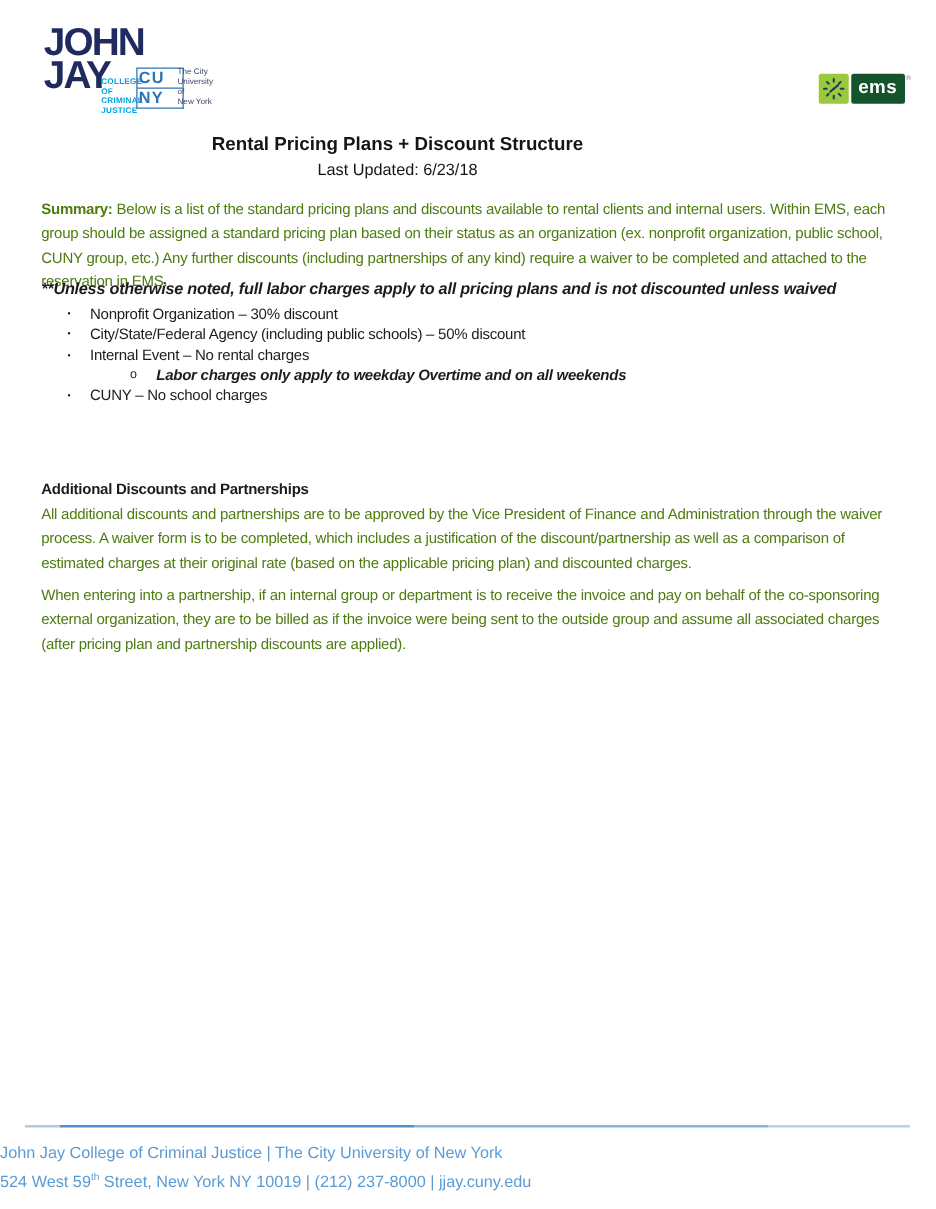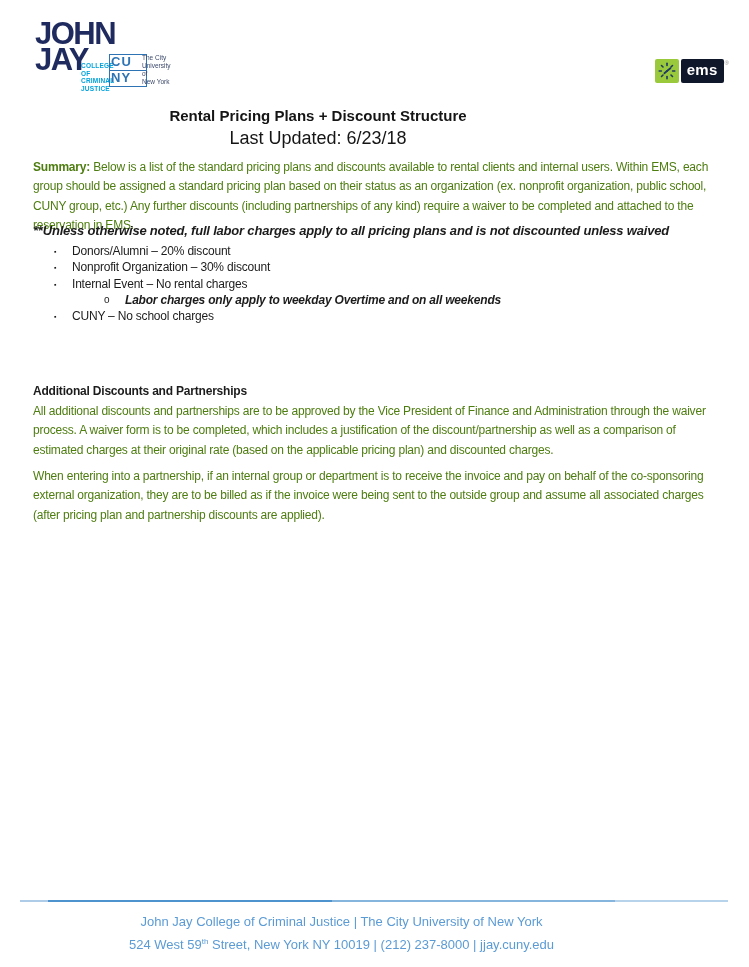--- a/index.html
+++ b/index.html
@@ -19,31 +19,31 @@
   .cuny-mark { position:absolute; left:74px; top:33px; color:#2e74b5; font-weight:800;
                font-size:13px; line-height:14px; }
   .cuny-row { border:1.5px solid #2e74b5; padding:0 14px 1px 1px; letter-spacing:1px; }
   .cuny-row + .cuny-row { border-top:none; }
   .cuny-text { position:absolute; left:107px; top:33px; color:#3d4a6b;
                font-size:6.5px; line-height:8px; }
 
   .ems-logo { position:absolute; right:20px; top:59px; display:flex; align-items:flex-start; }
   .ems-cal { width:24px; height:24px; background:#9aca3c; border-radius:2px;
              display:flex; align-items:center; justify-content:center; margin-right:2px; }
-  .ems-word { height:24px; background:#0f172a; border-radius:2px; color:#ffffff;
+  .ems-word { height:24px; background:#14532d; border-radius:2px; color:#ffffff;
               font-weight:700; font-size:15px; line-height:22px; padding:0 6px;
               letter-spacing:.3px; }
   .ems-tm { font-size:6px; color:#8a8a8a; margin-left:1px; line-height:8px; }
 
   
   .abs { position:absolute; left:33px; width:683px; }
   .center { left:0; width:636px; text-align:center; }
 
   .doc-title   { top:107px; font-size:15px; font-weight:700; color:#151515; }
-  .doc-sub     { top:128px; font-size:18px; color:#151515; }
+  .doc-sub     { top:128px; font-size:13px; color:#151515; }
 
   .body-text { font-size:12px; line-height:19.4px; letter-spacing:-0.2px; color:#4d7c0f; }
   .summary   { top:158px; }
   .summary b { font-weight:700; }
 
   .note { top:223px; font-style:italic; font-weight:600; font-size:13px;
           letter-spacing:-0.2px; color:#1c1c1c; }
 
   .bullet-list { top:243px; list-style:none; }
   .bullet-list li { position:relative; line-height:16.3px; font-size:12px;
@@ -58,21 +58,21 @@
   .para1 { top:402px; }
   .para2 { top:467px; }
 
   
   .footer-rule { position:absolute; left:20px; top:900px; width:708px; height:2px;
                  background:linear-gradient(90deg,
                    #aecbe8 0%, #aecbe8 4%,
                    #4f93ce 4%, #4f93ce 44%,
                    #85b4dd 44%, #85b4dd 84%,
                    #b7d3ec 84%, #b7d3ec 100%); }
-  .footer { position:absolute; left:0; top:912px; width:683px; text-align:center;
+  .footer { position:absolute; left:0; top:912px; width:683px; 
             color:#5b9bd5; font-size:13px; line-height:19.5px; }
   .footer sup { font-size:8px; }
 </style>
 </head>
 <body>
 
 <div class="page">
 
   <div class="jj-logo">
     <div class="jj-word">
@@ -121,22 +121,22 @@
   </div>
 
   <div class="abs center doc-title">Rental Pricing Plans + Discount Structure</div>
   <div class="abs center doc-sub">Last Updated: 6/23/18</div>
 
   <p class="abs body-text summary"><b>Summary:</b><span> Below is a list of the standard pricing plans and discounts available to rental clients and internal users. Within EMS, each group should be assigned a standard pricing plan based on their status as an organization (ex. nonprofit organization, public school, CUNY group, etc.) Any further discounts (including partnerships of any kind) require a waiver to be completed and attached to the reservation in EMS.</span></p>
 
   <div class="abs note">**Unless otherwise noted, full labor charges apply to all pricing plans and is not discounted unless waived</div>
 
   <ul class="abs bullet-list">
-    <li class="b1"><span class="mk">▪</span><span>Donors/Alumni – 20% discount</span></li>
     <li class="b1"><span class="mk">▪</span><span>Nonprofit Organization – 30% discount</span></li>
+    <li class="b1"><span class="mk">▪</span><span>City/State/Federal Agency (including public schools) – 50% discount</span></li>
     <li class="b1"><span class="mk">▪</span><span>Internal Event – No rental charges</span></li>
     <li class="b2"><span class="mk">o</span><span>Labor charges only apply to weekday Overtime and on all weekends</span></li>
     <li class="b1"><span class="mk">▪</span><span>CUNY – No school charges</span></li>
   </ul>
 
   <div class="abs heading2">Additional Discounts and Partnerships</div>
   <p class="abs body-text para1">All additional discounts and partnerships are to be approved by the Vice President of Finance and Administration through the waiver process. A waiver form is to be completed, which includes a justification of the discount/partnership as well as a comparison of estimated charges at their original rate (based on the applicable pricing plan) and discounted charges.</p>
   <p class="abs body-text para2">When entering into a partnership, if an internal group or department is to receive the invoice and pay on behalf of the co-sponsoring external organization, they are to be billed as if the invoice were being sent to the outside group and assume all associated charges (after pricing plan and partnership discounts are applied).</p>
 
   <div class="footer-rule"></div>

